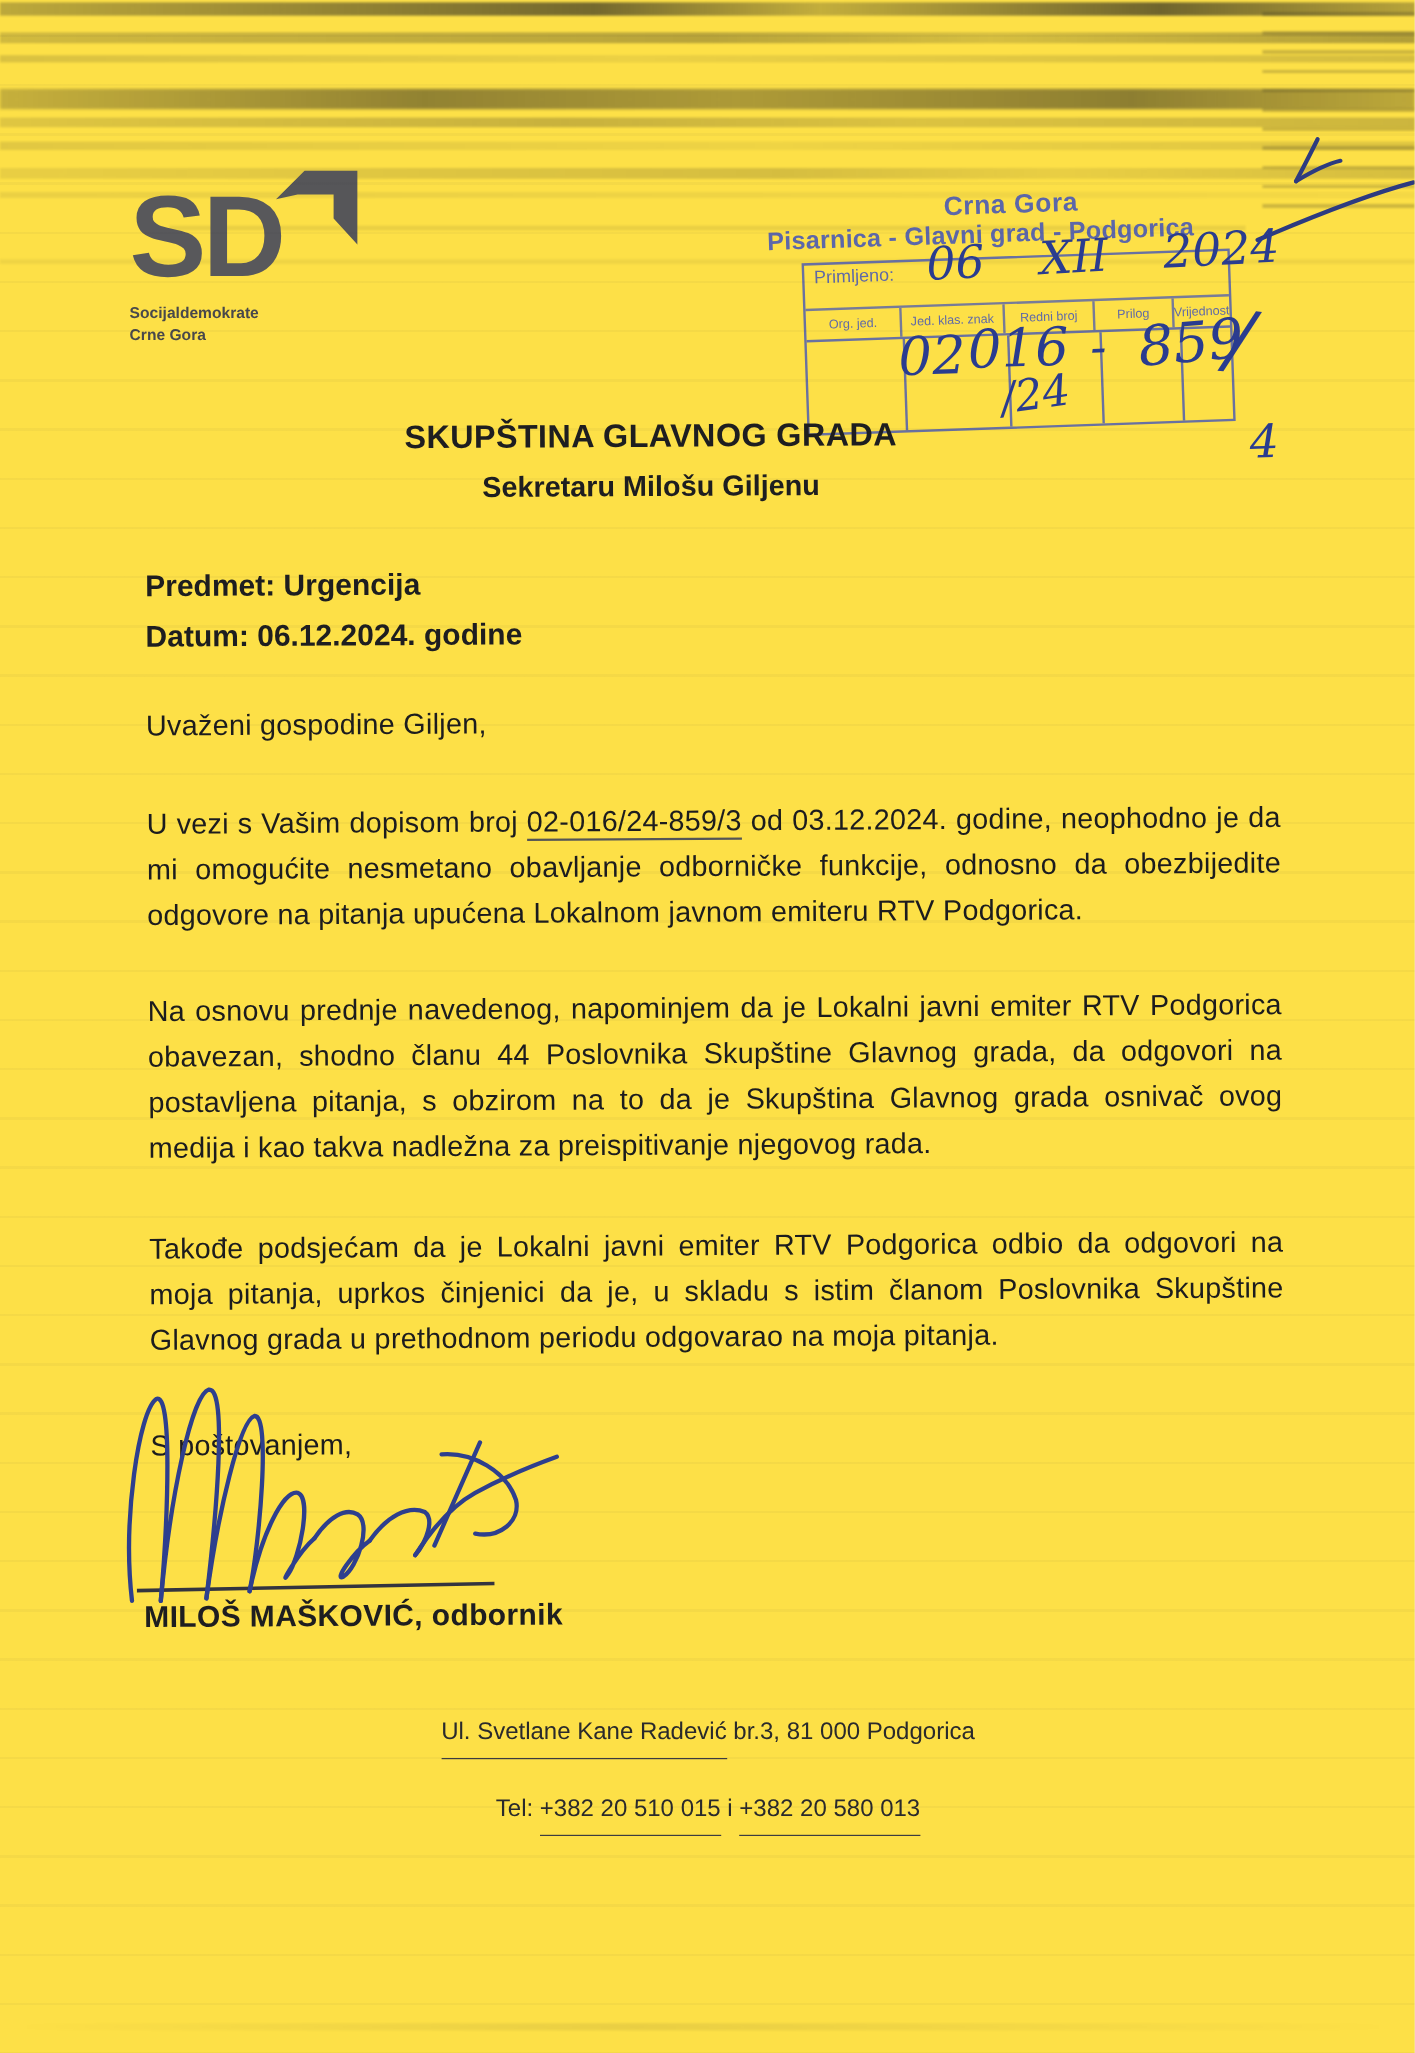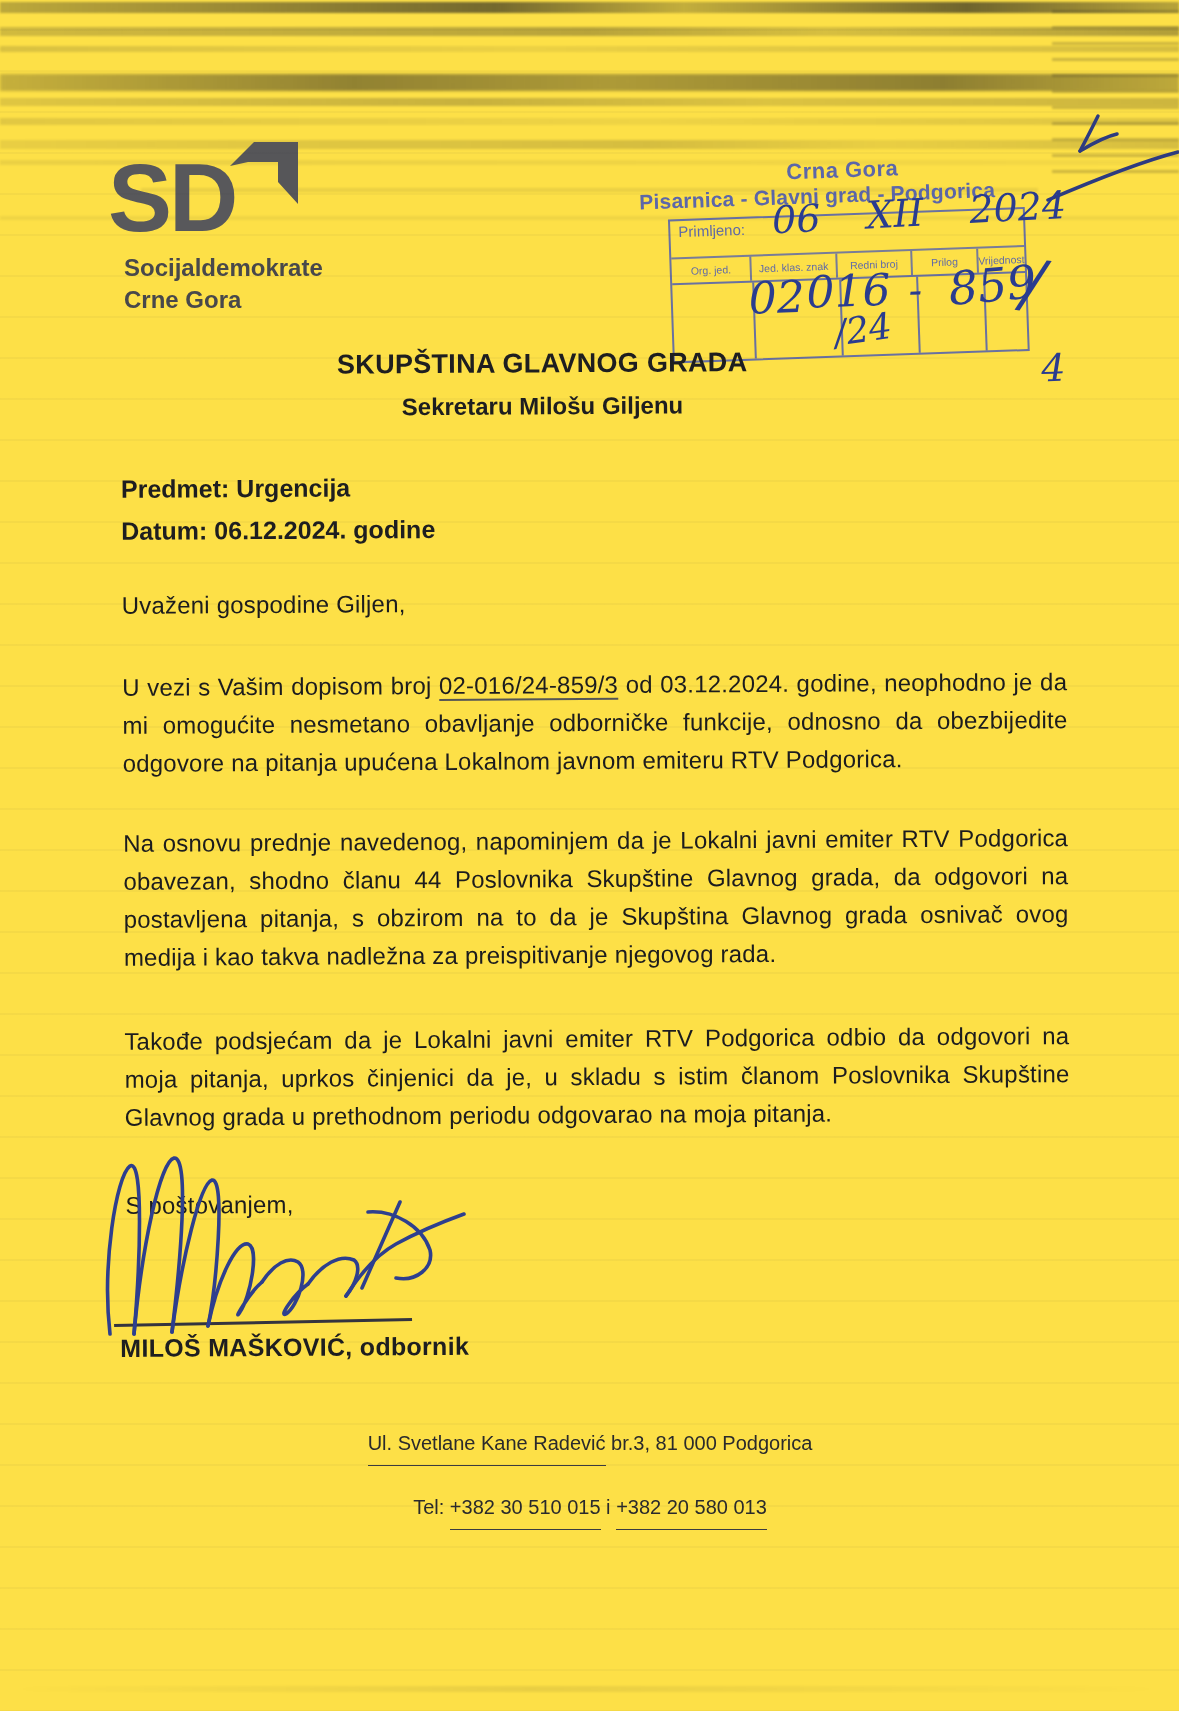--- a/index.html
+++ b/index.html
@@ -22,21 +22,21 @@
   .n10{top:216px;height:4px;opacity:.12;background:rgba(25,25,30,.5);}
   .n11{top:1686px;height:6px;opacity:.14;background:linear-gradient(90deg,transparent,rgba(25,25,30,.6) 45%,rgba(25,25,30,.3) 70%,transparent);}
   .n12{top:10px;left:1052px;width:127px;height:165px;opacity:.5;filter:blur(1px);
        background:repeating-linear-gradient(180deg,rgba(20,20,25,.4) 0 3px,transparent 3px 16px);}
   .scanlines{position:absolute;inset:0;pointer-events:none;opacity:.75;
      background:repeating-linear-gradient(180deg,transparent 0 29px,rgba(40,40,45,.05) 29px 31px,transparent 31px 41px);}
   
   .logo{position:absolute;left:108px;top:150px;}
   .logo-sd{font-size:96px;font-weight:700;letter-spacing:-3px;color:#58585b;line-height:1;}
   .logo-arrow{position:absolute;left:112px;top:-8px;}
-  .org{margin-top:6px;font-size:24px;font-weight:700;color:#48484b;line-height:1.35;margin-left:16px;}
+  .org{margin-top:6px;font-size:13px;font-weight:700;color:#48484b;line-height:1.35;}
   
   .stamp{position:absolute;left:652px;top:164px;width:380px;color:#4f5db2;
          transform:rotate(-2deg);transform-origin:left top;}
   .stamp-l1{text-align:center;font-size:22px;font-weight:700;letter-spacing:.5px;opacity:.92;}
   .stamp-l2{font-size:21px;font-weight:700;white-space:nowrap;margin-left:-14px;letter-spacing:.2px;opacity:.92;}
   .stamp-table{margin:6px 0 0 14px;width:353px;border:2px solid rgba(79,93,178,.85);}
   .st-row{display:flex;}
   .st-received{height:34px;font-size:15px;padding:2px 0 0 8px;border-bottom:2px solid rgba(79,93,178,.85);opacity:.9;}
   .st-head{border-bottom:2px solid rgba(79,93,178,.85);}
   .st-cell{height:24px;font-size:10.5px;display:flex;align-items:center;justify-content:center;
@@ -173,17 +173,17 @@
       <path d="M162,136 C174,118 188,110 198,116 C210,124 198,160 186,168 C178,172 194,148 208,138"></path>
       <path d="M208,138 C222,118 240,108 254,114 C262,120 256,138 246,150"></path>
       <path d="M246,150 C260,128 278,108 296,98 C318,86 342,76 364,68"></path>
       <path d="M300,56 L262,142"></path>
       <path d="M268,66 C294,64 322,80 330,104 C334,122 316,136 296,132"></path>
     </g>
   </svg>
 
   <div class="fline f1"><span class="u">Ul. Svetlane Kane Radević</span><span> br.3, 81 000 Podgorica</span></div>
 
-  <div class="fline f2"><span>Tel: </span><span class="u">+382 30 510 015</span><span> i </span><span class="u">+382 20 580 013</span></div>
+  <div class="fline f2"><span>Tel: </span><span class="u">+382 20 510 015</span><span> i </span><span class="u">+382 20 580 013</span></div>
 
 
   <div class="scanlines"></div>
 </div>
 
 </body></html>

